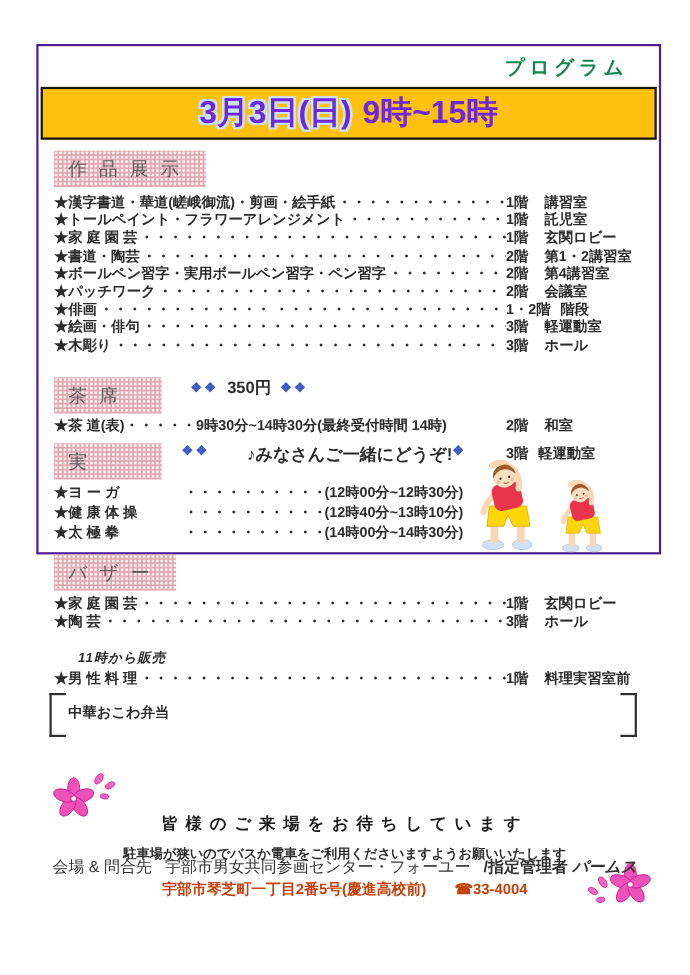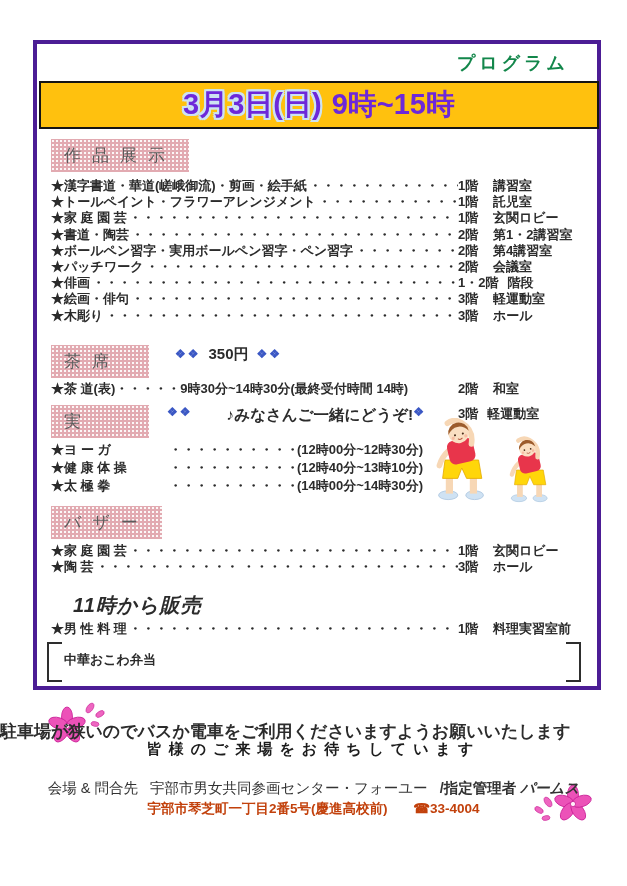--- a/index.html
+++ b/index.html
@@ -2,22 +2,22 @@
 <html><head>
 <meta charset="utf-8">
 <style>
   * { box-sizing: border-box; margin: 0; padding: 0; }
   body { background:#fff; }
   .page {
     position: relative; width: 627px; height: 886px; background: #fff;
     font-family: "Liberation Sans", sans-serif; color:#2b2b2b; overflow:hidden;
   }
   .frame {
-    position:absolute; left:33px; top:40px; width:568px; height:650px;
-    border:4px solid #4c1d95; background:#fff;padding-left:43px;
+    position:absolute; left:33px; top:40px; width:568px; height:464px;
+    border:2px solid #4c1d95; background:#fff;padding-left:43px;
   }
   .program-label {
     position:absolute; top:7px; right:28px;
     color:#13874b; font-weight:bold; font-size:18px; letter-spacing:4px;
   }
   .banner {
     position:absolute; top:37px; left:2px; width:560px; height:48px;
     background:#ffc10e; border:2px solid #141414;
     display:flex; align-items:center; justify-content:center;
     font-size:29px; font-weight:900; color:#6d28d9; white-space:nowrap;
@@ -48,38 +48,38 @@
   .diamonds { color:#3a57c4; font-size:12px; letter-spacing:2px; font-weight:bold; }
   .tea-price { margin-left:26px; font-size:15px; font-weight:bold; display:flex; align-items:center; gap:8px; }
   .slogan { font-size:15.5px; font-weight:900; margin-left:34px; white-space:nowrap; }
   .practice-fr { margin-left:auto; width:134px; display:flex; gap:9px; font-size:13px; font-weight:bold; }
 
   .prow { display:flex; align-items:baseline; font-size:13px; font-weight:bold; line-height:18px; max-width:430px; }
   .prow .lab { width:118px; white-space:pre; }
   .prow .dots { width:128px; overflow:hidden; white-space:nowrap; }
   .prow .time { white-space:nowrap; }
 
-  .sale-title { margin-top:17px; margin-left:22px; font-size:20px; font-weight:900; font-style:italic; letter-spacing:1px; }
+  .sale-title { margin-top:17px; margin-left:22px; font-size:12px; font-weight:900; font-style:italic; letter-spacing:1px; }
   .bento {
     position:relative; margin-top:4px; margin-left:-4px; width:534px; height:40px;
     padding:9px 0 0 17px; font-size:13px; font-weight:bold;
   }
   .bento::before, .bento::after { content:""; position:absolute; top:0; bottom:0; width:13px; }
   .bento::before { left:0; border-left:2px solid #2e2e2e; border-top:2px solid #2e2e2e; border-bottom:2px solid #2e2e2e; }
   .bento::after { right:0; border-right:2px solid #2e2e2e; border-top:2px solid #2e2e2e; border-bottom:2px solid #2e2e2e; }
 
   .kids { position:absolute; left:436px; top:418px; }
 
   .blossom-left  { position:absolute; left:46px;  top:700px; }
   .blossom-right { position:absolute; left:530px; top:784px; transform:scaleX(-1); }
 
   .welcome { position:absolute; top:740px; left:0; width:100%; text-align:center;
              font-size:15px; font-weight:900; letter-spacing:7px; color:#1c1c1c; }
-  .note    { position:absolute; top:720px; left:0; width:100%; text-align:left;
-             font-size:17px; font-weight:bold; color:#2c2c2c; }
+  .note    { position:absolute; top:768px; left:0; width:100%; text-align:center;
+             font-size:12px; font-weight:bold; color:#2c2c2c; }
   .venue-line { position:absolute; top:779px; left:0; width:100%; text-align:center;
              font-size:14.5px; color:#333; white-space:nowrap; }
   .venue-line .mgr-label { font-weight:bold; margin-left:8px; }
   .venue-line .mgr { font-weight:900; font-style:italic; }
   .addr-line { position:absolute; top:800px; left:0; width:100%; text-align:center;
              font-size:13.5px; font-weight:bold; color:#c2410c; }
   .addr-line .phone-icon { margin-left:22px; }
 
   .mt6 { margin-top:6px; } .mt3 { margin-top:3px; } .mt4 { margin-top:4px; }
   .gap-tea { margin-top:21px; } .gap-practice { margin-top:8px; } .gap-bazaar { margin-top:11px; }

